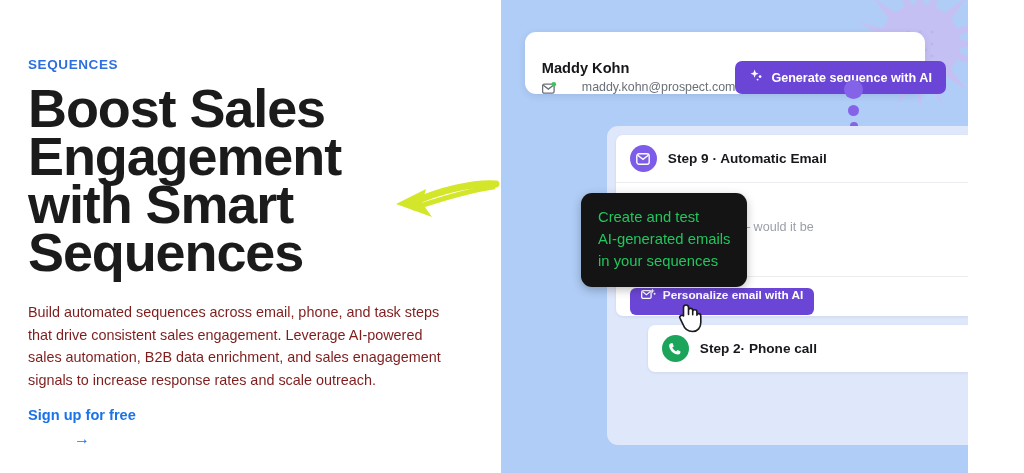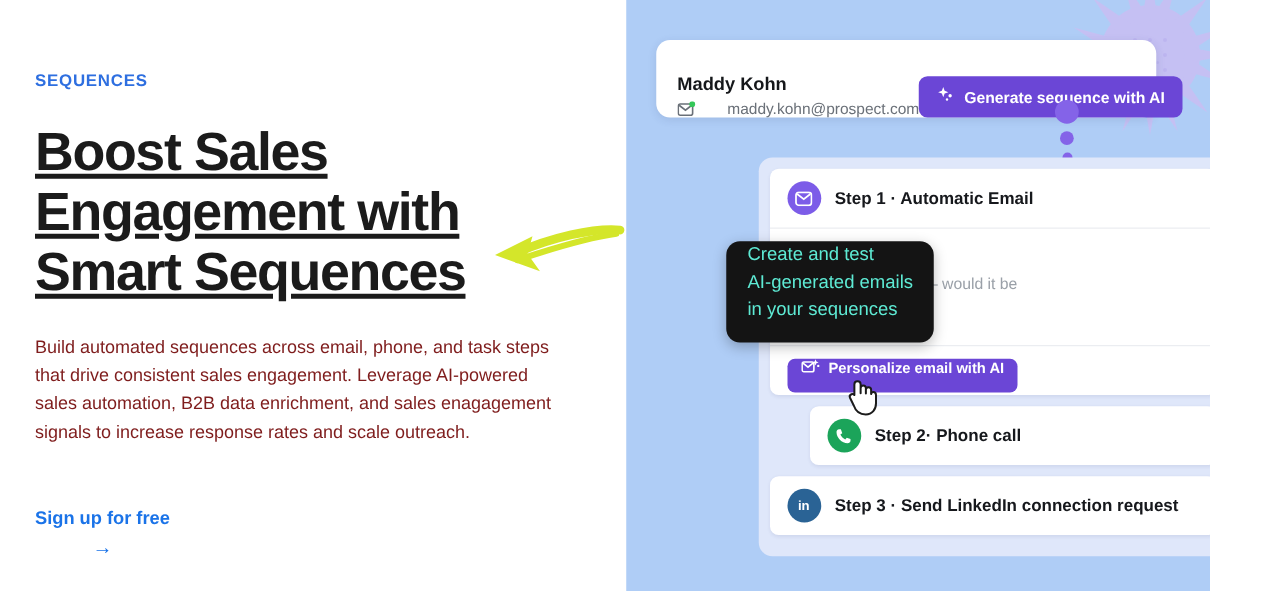--- a/index.html
+++ b/index.html
@@ -16,25 +16,24 @@
     width: 529px; height: 473px;
     background: #ffffff;
     padding: 57px 0 0 28px;
     position: relative;
   }
   .eyebrow {
     font-size: 13.5px; font-weight: 700; letter-spacing: 0.6px;
     color: #2E6FE0; text-transform: uppercase;
   }
   .headline {
-    margin-top: 26px;
-    font-size: 43px; line-height: 48px; font-weight: 700;
+    margin-top: 12px;
+    font-size: 54px; line-height: 48px; font-weight: 700;
     letter-spacing: -1.1px; color: #1b1b1b;
     max-width: 400px;
-    text-decoration: underline;
   }
   .subcopy {
     margin-top: 25px;
     font-size: 14.4px; line-height: 22.6px;
     color: #7f1d1d; max-width: 425px;
   }
   .cta {
     position: absolute; left: 28px; top: 407px;
     font-size: 14.6px; font-weight: 700; color: #1A73E8;
     display: inline-flex; align-items: center; gap: 8px;
@@ -136,22 +135,22 @@
     font-family: "Liberation Sans", sans-serif;
     display: inline-flex; align-items: flex-start; gap: 7px;
     cursor: pointer; white-space: nowrap;
   }
   .step2 { height: 47px; margin-top: 9px; margin-left: 32px; }
   .step3 { height: 47px; margin-top: 9px; }
 
   
   .tooltip {
     position: absolute; left: 581px; top: 193px;
-    background: #141414; color: #5eead4;
-    border-radius: 11px; padding: 0 17px 15px 17px;
+    background: #141414; color: #22c55e;
+    border-radius: 11px; padding: 13px 17px 15px 17px;
     font-size: 14.8px; line-height: 22px; font-weight: 400;
     z-index: 20; white-space: pre-line;
     box-shadow: 0 3px 10px rgba(0,0,0,.25);
   }
 
   
   .cursor { position: absolute; left: 675px; top: 300px; z-index: 30; }
 </style>
 </head>
 <body>
@@ -249,21 +248,21 @@
     <div class="seq-wrap">
 
       <div class="step-card step1">
         <div class="step-head">
           <span class="step-icon ic-email">
             <svg width="14" height="12" viewBox="0 0 14 12">
               <rect x="0.8" y="0.8" width="12.4" height="10.4" rx="2.2" fill="none" stroke="#fff" stroke-width="1.4"></rect>
               <path d="M1.7 2.2 L7 6.4 L12.3 2.2" fill="none" stroke="#fff" stroke-width="1.4"></path>
             </svg>
           </span>
-          <span class="step-label">Step 1 · Automatic Email</span>
+          <span class="step-label">Step 9 · Automatic Email</span>
         </div>
         <div class="divider"></div>
         <div class="mail-body">
           <div class="mail-subject">roduction by 50%</div>
           <div class="mail-line">), I was wondering — would it be</div>
         </div>
         <div class="divider" style="position:absolute;left:0;top:141px;width:100%"></div>
         <div class="personalize-row">
           <button class="personalize-btn">
             <span>
@@ -283,30 +282,20 @@
         <div class="step-head">
           <span class="step-icon ic-phone">
             <svg width="14" height="14" viewBox="0 0 14 14">
               <path d="M3.2 1.3 C2.2 1.3 1.2 2.3 1.2 3.5 C1.2 8.1 5.4 12.5 10.1 12.5 C11.3 12.5 12.4 11.6 12.4 10.5 L12.4 9.2 L9.4 8.1 L8.2 9.6 C6.6 8.8 5.1 7.3 4.3 5.6 L5.8 4.5 L4.7 1.3 Z" fill="#fff"></path>
             </svg>
           </span>
           <span class="step-label">Step 2· Phone call</span>
         </div>
       </div>
 
-      <div class="step-card step3">
-        <div class="step-head">
-          <span class="step-icon ic-linkedin">
-            <svg width="16" height="15" viewBox="0 0 16 15">
-              <text x="8" y="11.4" font-family="'Liberation Sans',sans-serif" font-size="10.5" font-weight="700" fill="#fff" text-anchor="middle">in</text>
-            </svg>
-          </span>
-          <span class="step-label">Step 3 · Send LinkedIn connection request</span>
-        </div>
-      </div>
     </div>
   </div>
 
   <div class="tooltip">Create and test
 AI-generated emails
 in your sequences</div>
 
   <svg class="cursor" width="30" height="34" viewBox="0 0 30 34">
     <path d="M8.5 16 L8.5 7.5 C8.5 6.1 9.6 5 11 5 C12.4 5 13.5 6.1 13.5 7.5 L13.5 14.5 L13.5 10.5 C13.5 9.3 14.4 8.4 15.6 8.4 C16.8 8.4 17.7 9.3 17.7 10.5 L17.7 14.8 L17.7 11.8 C17.7 10.6 18.6 9.7 19.8 9.7 C21 9.7 21.9 10.6 21.9 11.8 L21.9 15.2 C21.9 15.2 22.2 13.4 24 13.6 C25.4 13.8 25.8 15 25.8 16.2 L25.8 22.5 C25.8 27.5 22.8 31.5 17.6 31.5 C12.4 31.5 9.3 28.2 8.1 24.6 L5 18.2 C4.5 17.1 5 15.9 6.1 15.4 C7 15 7.9 15.3 8.5 16 Z" fill="#ffffff" stroke="#1b1b1b" stroke-width="1.6" stroke-linejoin="round"></path>
   </svg>

